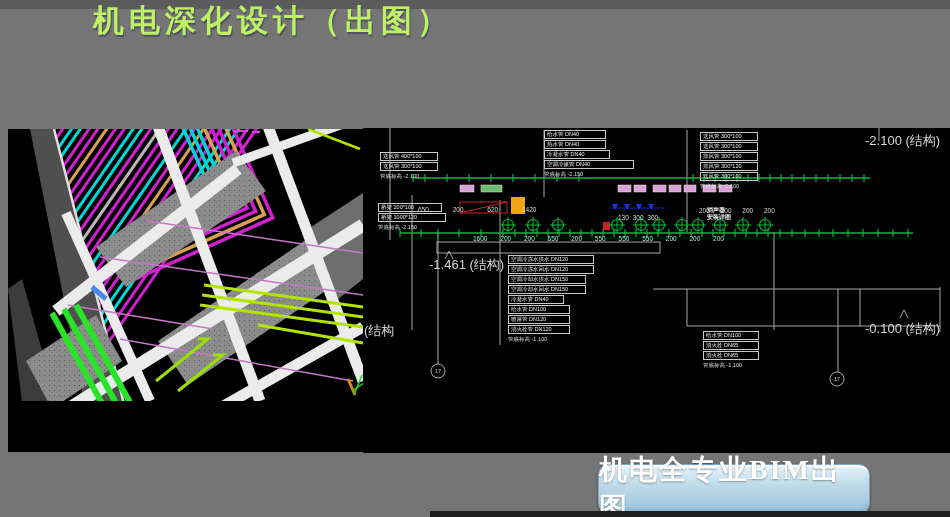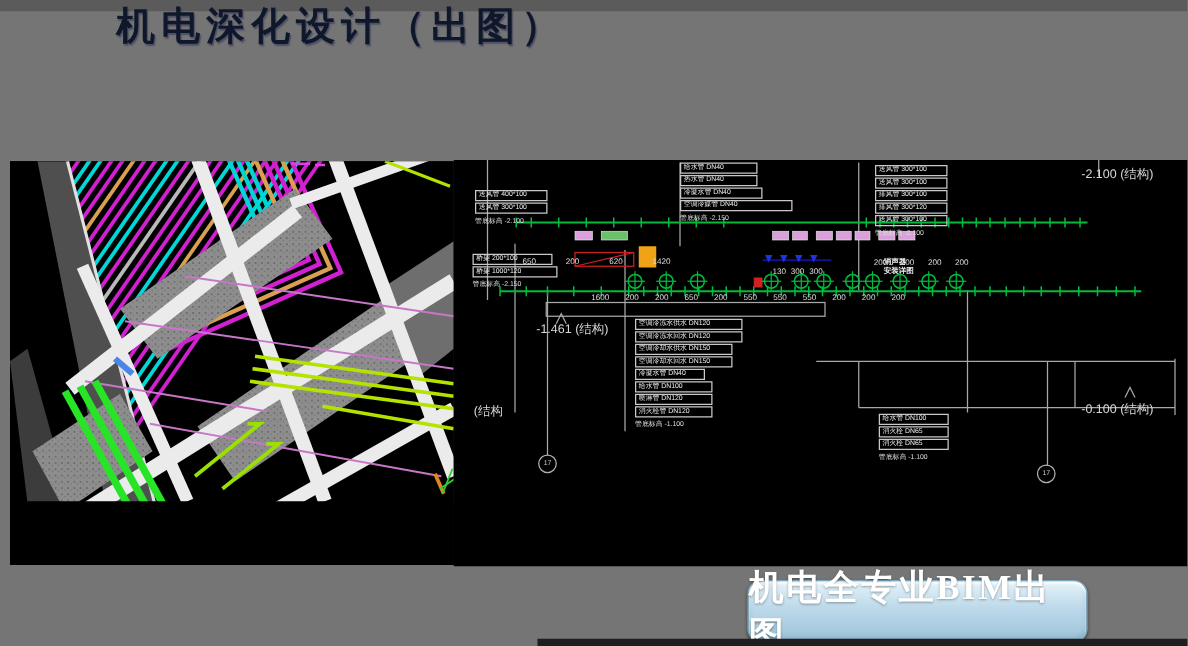--- a/index.html
+++ b/index.html
@@ -2,26 +2,26 @@
 <html><head>
 <meta charset="utf-8">
 <style>
   html,body{margin:0;padding:0}
   body{width:950px;height:517px;background:#757575;overflow:hidden;
        font-family:"Liberation Sans",sans-serif;position:relative}
   .abs{position:absolute}
   #top-shade{left:0;top:0;width:950px;height:9px;background:rgba(0,0,0,.22)}
   #bottom-strip{left:430px;top:511px;width:520px;height:6px;background:#1f1f1f}
   #slide-title{left:93px;top:0;height:42px;font-size:31px;font-weight:bold;
-      color:#0f172a;letter-spacing:5px;white-space:nowrap;
+      color:#bef264;letter-spacing:5px;white-space:nowrap;
       text-shadow:1px 2px 1px rgba(30,30,80,.45)}
   #p3d{left:8px;top:129px;width:355px;height:323px;background:#000}
   #pcad{left:363px;top:128px;width:587px;height:325px;background:#000}
   #pcad svg,#p3d svg{position:absolute;left:0;top:0}
-  .ce{position:absolute;color:#d8d8d8;font-size:10px;white-space:nowrap}
+  .ce{position:absolute;color:#d8d8d8;font-size:13px;white-space:nowrap}
   .cd{position:absolute;color:#ddd;font-size:6.5px;white-space:nowrap}
   .cnote{position:absolute;color:#eee;font-size:6px;font-weight:bold;line-height:7px;white-space:nowrap}
   .lrow{box-sizing:border-box;height:9px;border:1px solid #c9c9c9;margin-bottom:1px;
         font-size:5.5px;color:#eee;padding:0 2px;line-height:7px;white-space:nowrap;overflow:hidden}
   .lfoot{font-size:5.5px;color:#ddd;white-space:nowrap;padding-top:1px}
   .ladder{position:absolute}
   .bub{position:absolute;color:#ccc;font-size:5.5px;text-align:center;width:14px}
   #badge{left:598px;top:464px;width:270px;height:48px;border-radius:11px;
       background:linear-gradient(#e6f3fb,#bcd9e9 45%,#9dc4da);
       border:1px solid #7fa8c0;
@@ -290,21 +290,21 @@
           <polygon points="285,76 291,76 288,82" fill="#2233dd"></polygon>
         </g>
       <circle cx="75" cy="243" r="7" fill="none" stroke="#b0b0b0" stroke-width="1"></circle>
       <circle cx="474" cy="251" r="7" fill="none" stroke="#b0b0b0" stroke-width="1"></circle>
     </g>
   </svg>
 
   <div class="ce" style="left:502px;top:4px">-2.100 (结构)</div>
   <div class="ce" style="left:66px;top:128px">-1.461 (结构)</div>
   <div class="ce" style="left:502px;top:192px">-0.100 (结构)</div>
-  <div class="ce" style="left:16px;top:194px">(结构</div>
+  <div class="ce" style="left:1px;top:194px">(结构</div>
 
   <div class="cd" style="left:55px;top:78px;word-spacing:22px">650 200 620 1420</div>
   <div class="cd" style="left:255px;top:86px;word-spacing:2px">130 300 300</div>
   <div class="cd" style="left:336px;top:79px;word-spacing:9px">200 200 200 200</div>
   <div class="cd" style="left:110px;top:107px;word-spacing:11px">1600 200 200 650 200 550 550 550 200 200 200</div>
 
   <div class="cnote" style="left:344px;top:79px">
     <div>消声器</div>
     <div>安装详图</div>
   </div>

